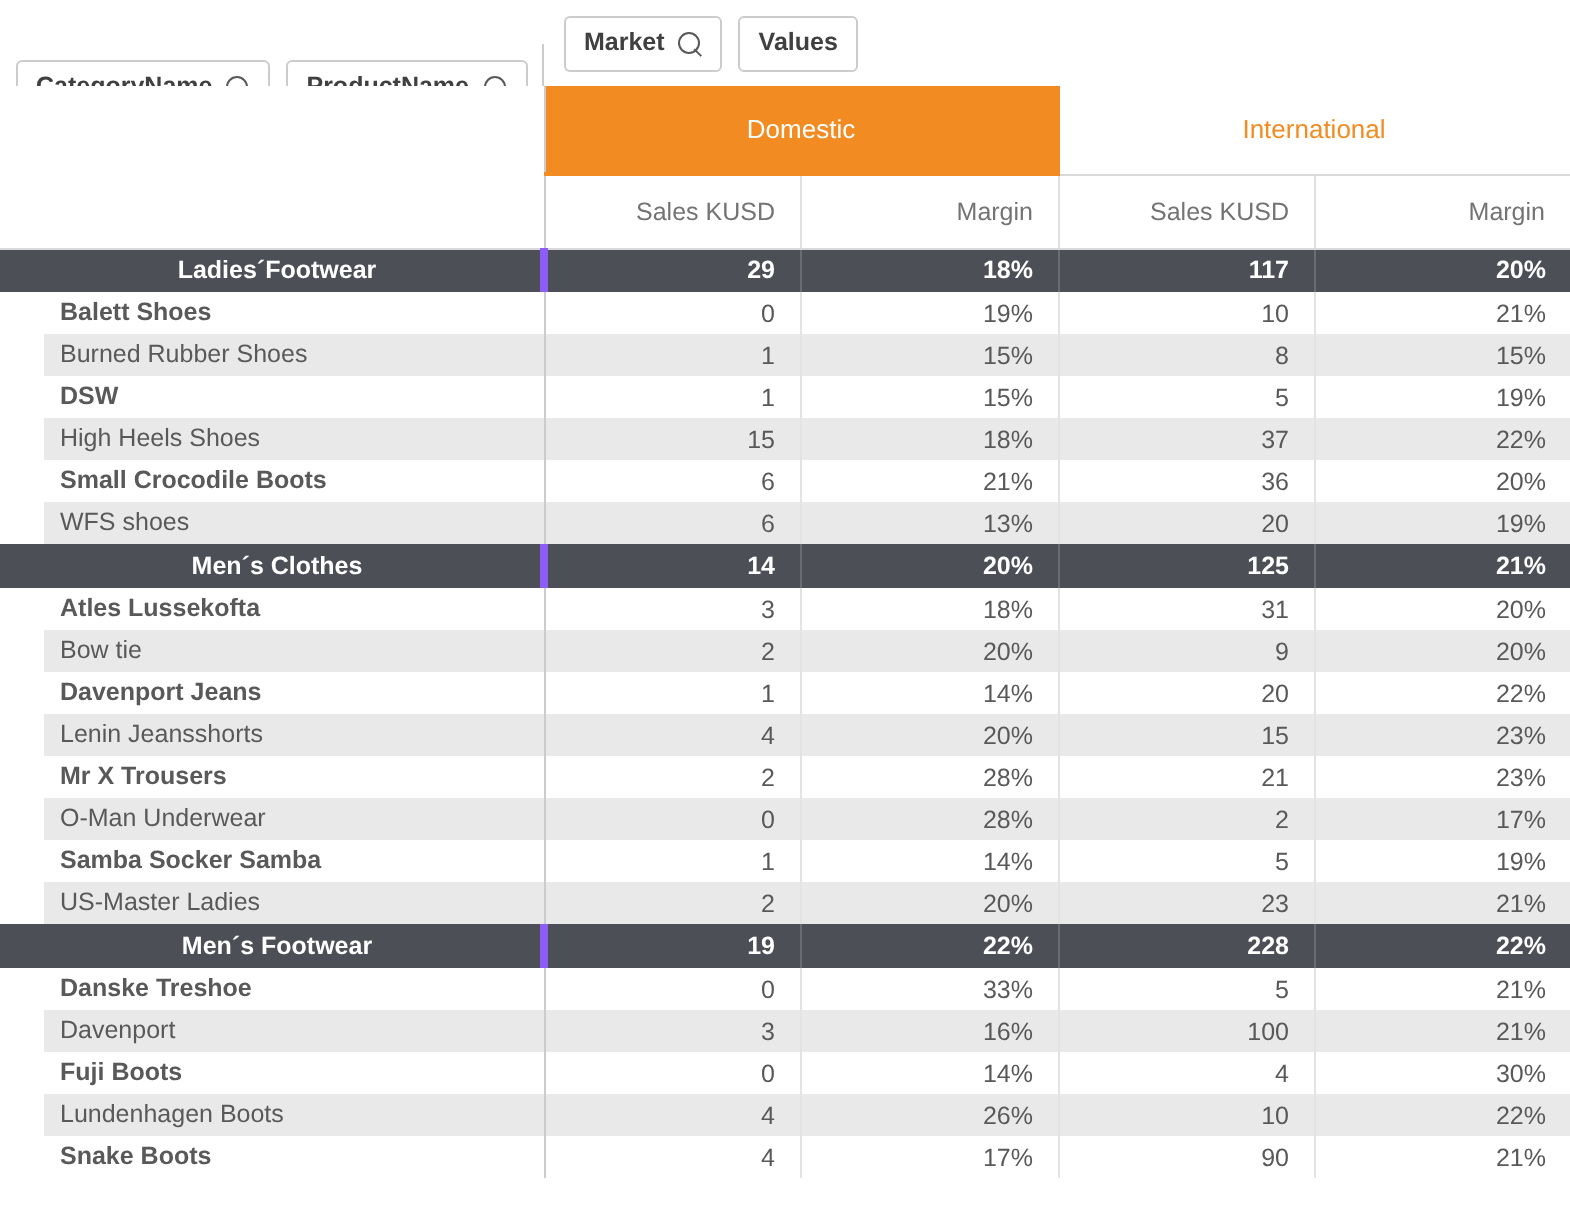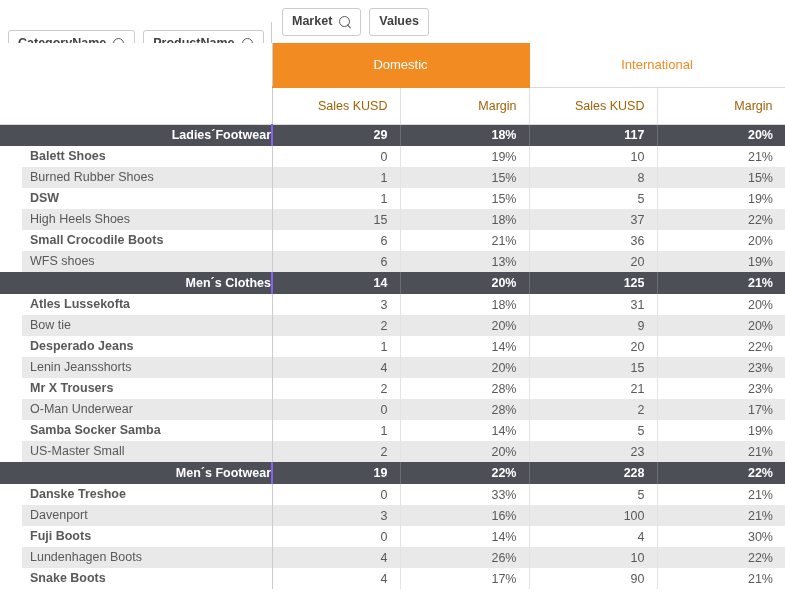--- a/index.html
+++ b/index.html
@@ -139,21 +139,21 @@
   }
 
   
   .meas {
     height: 37px;
     text-align: right;
     vertical-align: middle;
     padding-right: 12px !important;
     font-size: 12.5px;
     font-weight: normal;
-    color: #a16207;
+    color: #737373;
     background: #ffffff;
     border-bottom: 1px solid #d9d9d9;
     border-right: 1px solid #e0e0e0;
     cursor: pointer;
   }
   .meas.sel-top { border-top: 2px solid #f28b21; }
   .corner-head2 {
     background: #ffffff;
     border-right: 1px solid #cccccc;
     border-bottom: 1px solid #d9d9d9;
@@ -163,22 +163,22 @@
   tr.grp td {
     background: #4d4f56;
     color: #ffffff;
     font-weight: bold;
     height: 22px;
     font-size: 12.5px;
     border-right: 1px solid #6a6c72;
   }
   tr.grp td.dimcell {
     padding-left: 7px !important;
-    text-align: right;
-    border-right: 2px solid #8b5cf6;
+    text-align: center;
+    border-right: 4px solid #8b5cf6;
     cursor: pointer;
   }
   tr.grp td.valcell {
     text-align: right;
     padding-right: 12px !important;
   }
   tr.grp td.last { border-right: none; }
 
   
   tr.dat td {
@@ -356,21 +356,21 @@
             <td class="dimcell">
               <span class="indentbox">Bow tie</span>
             </td>
             <td class="valcell">2</td>
             <td class="valcell">20%</td>
             <td class="valcell">9</td>
             <td class="valcell last">20%</td>
           </tr>
           <tr class="dat odd">
             <td class="dimcell">
-              <span class="indentbox">Desperado Jeans</span>
+              <span class="indentbox">Davenport Jeans</span>
             </td>
             <td class="valcell">1</td>
             <td class="valcell">14%</td>
             <td class="valcell">20</td>
             <td class="valcell last">22%</td>
           </tr>
           <tr class="dat even">
             <td class="dimcell">
               <span class="indentbox">Lenin Jeansshorts</span>
             </td>
@@ -401,21 +401,21 @@
             <td class="dimcell">
               <span class="indentbox">Samba Socker Samba</span>
             </td>
             <td class="valcell">1</td>
             <td class="valcell">14%</td>
             <td class="valcell">5</td>
             <td class="valcell last">19%</td>
           </tr>
           <tr class="dat even">
             <td class="dimcell">
-              <span class="indentbox">US-Master Small</span>
+              <span class="indentbox">US-Master Ladies</span>
             </td>
             <td class="valcell">2</td>
             <td class="valcell">20%</td>
             <td class="valcell">23</td>
             <td class="valcell last">21%</td>
           </tr>
           <tr class="grp">
             <td class="dimcell">Men´s Footwear</td>
             <td class="valcell">19</td>
             <td class="valcell">22%</td>

